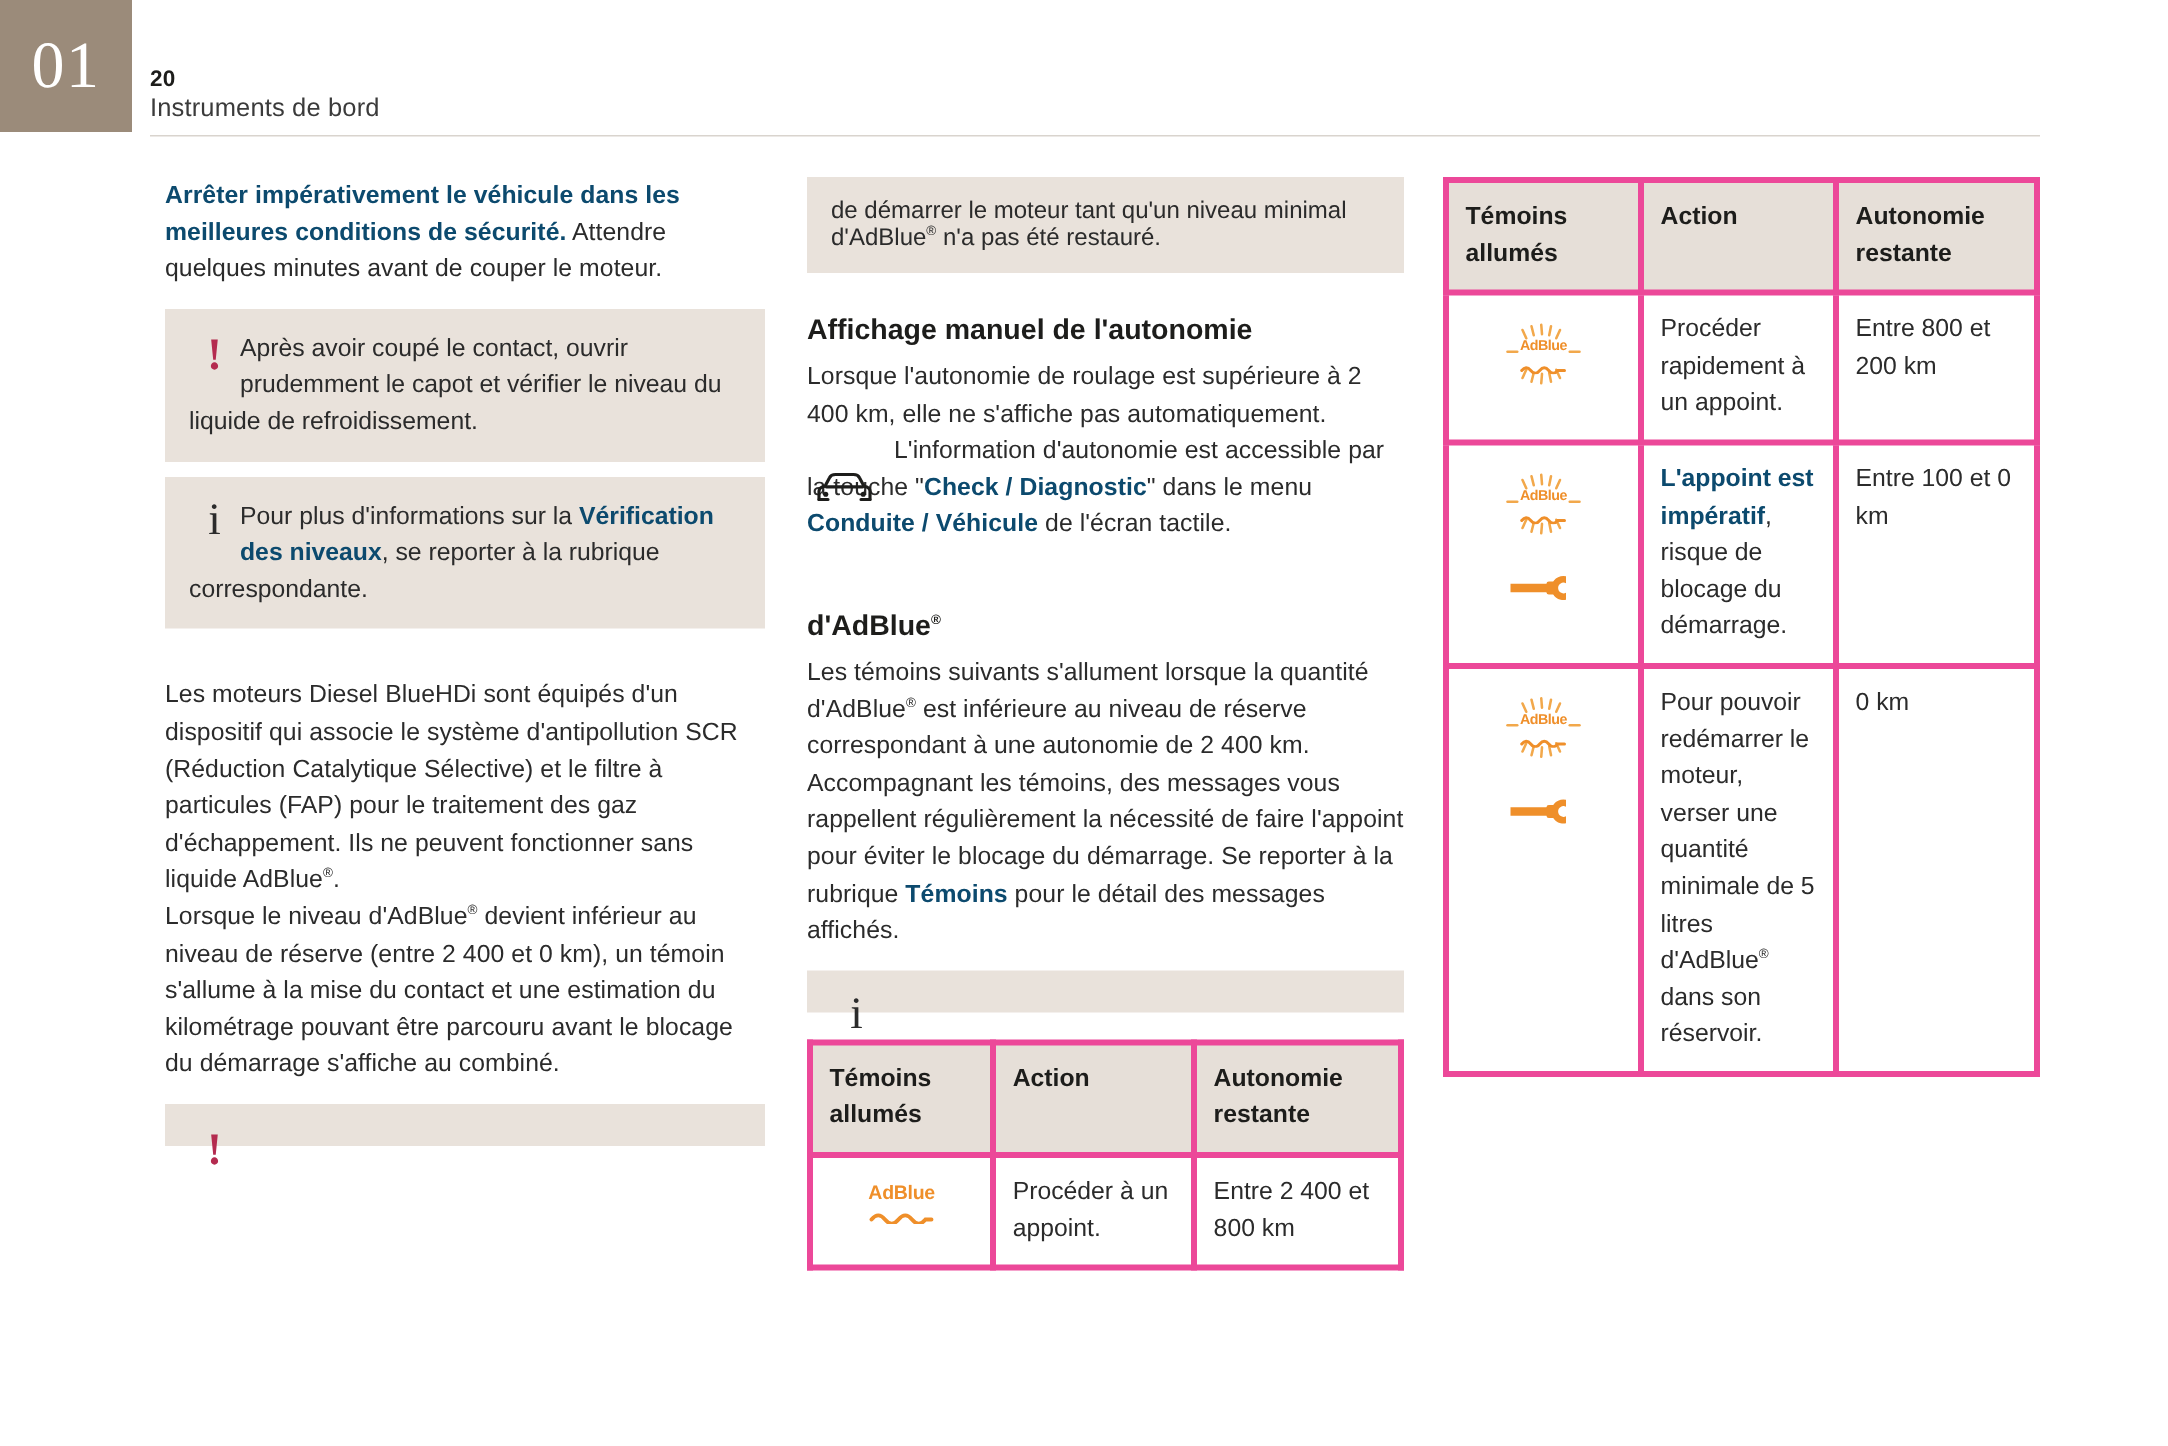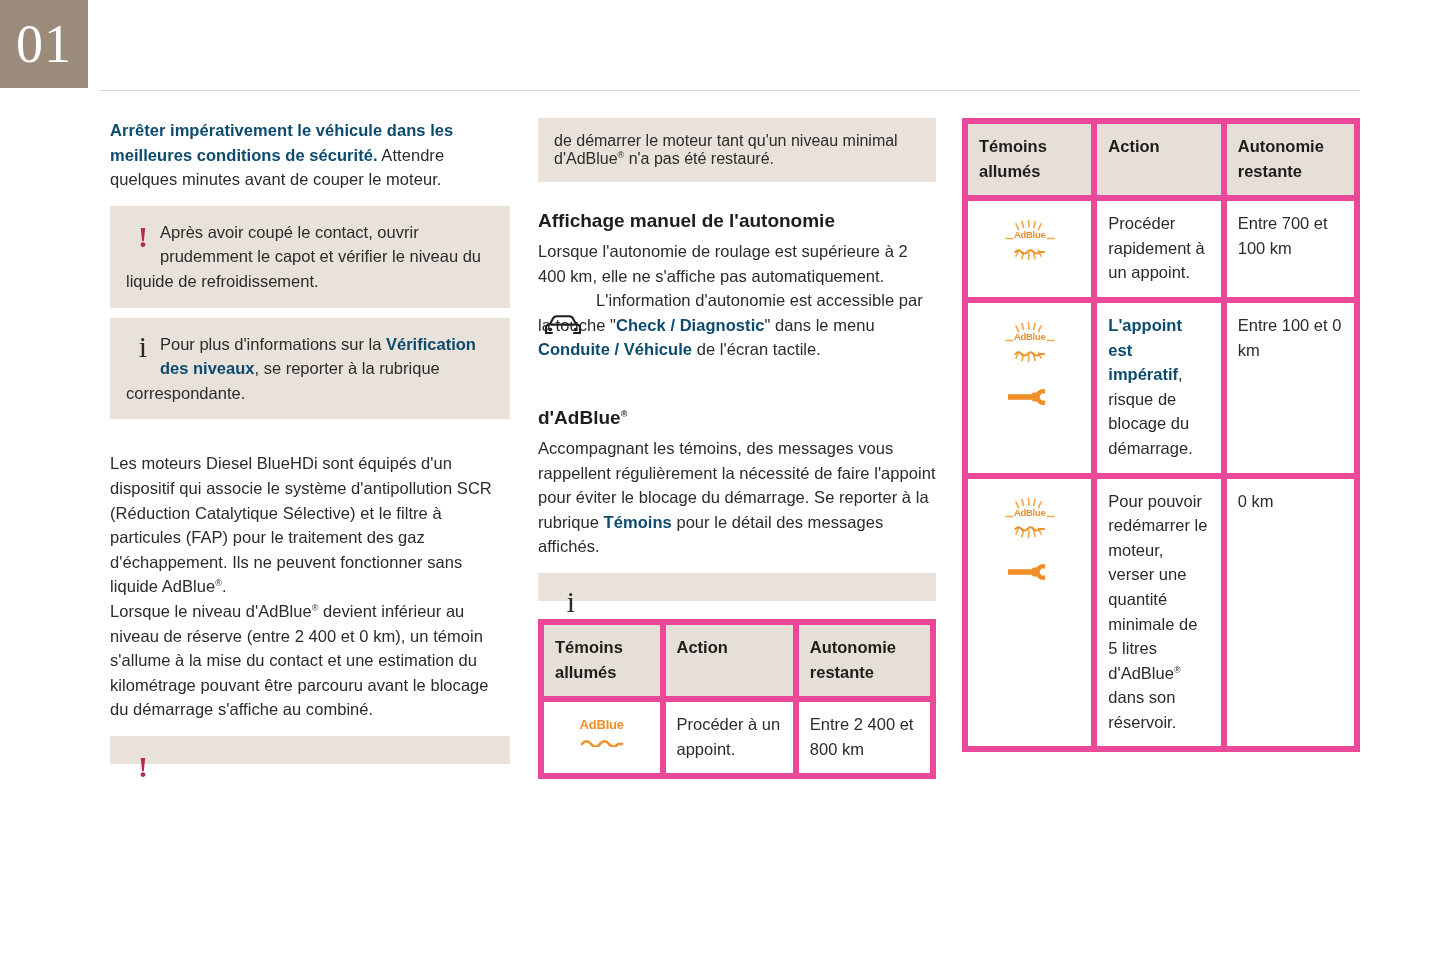--- a/index.html
+++ b/index.html
@@ -24,21 +24,21 @@
     height: 92px;
   }
   .chapter-badge {
     position: absolute;
     left: 0; top: 0;
     width: 88px;
     height: 88px;
     background: #9b8b7a;
     color: #ffffff;
     font-family: "Liberation Serif", serif;
-    font-size: 54px;
+    font-size: 44px;
     line-height: 88px;
     text-align: center;
     letter-spacing: 1px;
     font-weight: 400;
   }
   .header-texts {
     position: absolute;
     left: 100px;
     top: 44px;
   }
@@ -155,21 +155,21 @@
   }
 
   
   table.tw {
     border-collapse: collapse;
     width: 100%;
     table-layout: fixed;
   }
   table.tw th,
   table.tw td {
-    border: 6px solid #ec4899;
+    border: 4px solid #ec4899;
     vertical-align: top;
     padding: 10px 11px 12px 11px;
     font-size: 16.5px;
     line-height: 24.6px;
     color: #2b2b2b;
     font-weight: normal;
     text-align: left;
   }
   table.tw th {
     background: #e6dfd8;
@@ -215,20 +215,24 @@
   }
   .adblue-flash .core .ab-wave { display: block; margin-top: 1px; }
 
   .wrench-icon { display: inline-block; }
 </style>
 </head>
 <body>
 
 <div class="page-header">
   <div class="chapter-badge">01</div>
+  <div class="header-texts">
+    <div class="header-pagenum">20</div>
+    <div class="header-section">Instruments de bord</div>
+  </div>
   <div class="header-rule"></div>
 </div>
 
 <div class="col col-left">
 
   <p>
     <span class="bold">Arrêter impérativement le véhicule dans les meilleures conditions de sécurité.</span>
     <span>Attendre quelques minutes avant de couper le moteur.</span>
   </p>
 
@@ -302,20 +306,23 @@
 
   <div class="sp-18"></div>
 
   <h3 class="sub-title">
     <br>
     <span>d'AdBlue</span><sup class="reg">®</sup>
   </h3>
 
   <div class="sp-6"></div>
 
+  <p>
+    <span>Les témoins suivants s'allument lorsque la quantité d'AdBlue</span><sup class="reg">®</sup><span> est inférieure au niveau de réserve correspondant à une autonomie de 2 400 km.</span>
+  </p>
 
   <p>
     <span>Accompagnant les témoins, des messages vous rappellent régulièrement la nécessité de faire l'appoint pour éviter le blocage du démarrage. Se reporter à la rubrique </span><span class="bold">Témoins</span><span> pour le détail des messages affichés.</span>
   </p>
 
   <div class="sp-14"></div>
 
   <div class="callout">
     <div class="glyph info">i</div>
   </div>
@@ -395,21 +402,21 @@
               <span class="ab-word">AdBlue</span>
               <span class="ab-wave">
                 <svg width="32" height="7" viewBox="0 0 32 7" aria-hidden="true">
                   <path d="M1.5 4.5 Q4.5 0.8 7.5 4.5 T13.5 4.5 T19.5 4.5 T25.5 4.5 L30 4.5" fill="none" stroke="#ef8f2a" stroke-width="2" stroke-linecap="round"></path>
                 </svg>
               </span>
             </span>
           </span>
         </td>
         <td>Procéder rapidement à un appoint.</td>
-        <td>Entre 700 et 100 km</td>
+        <td>Entre 800 et 200 km</td>
       </tr>
 
       <tr>
         <td class="iconcell">
           <span class="adblue-flash">
             <svg width="60" height="46" viewBox="0 0 60 46" aria-hidden="true">
               <g stroke="#f2a84b" stroke-width="1.7" stroke-linecap="round">
                 <line x1="16" y1="7" x2="18.5" y2="12.5"></line>
                 <line x1="22" y1="4.5" x2="23.5" y2="10.5"></line>
                 <line x1="28.5" y1="3.5" x2="29" y2="9.8"></line>

